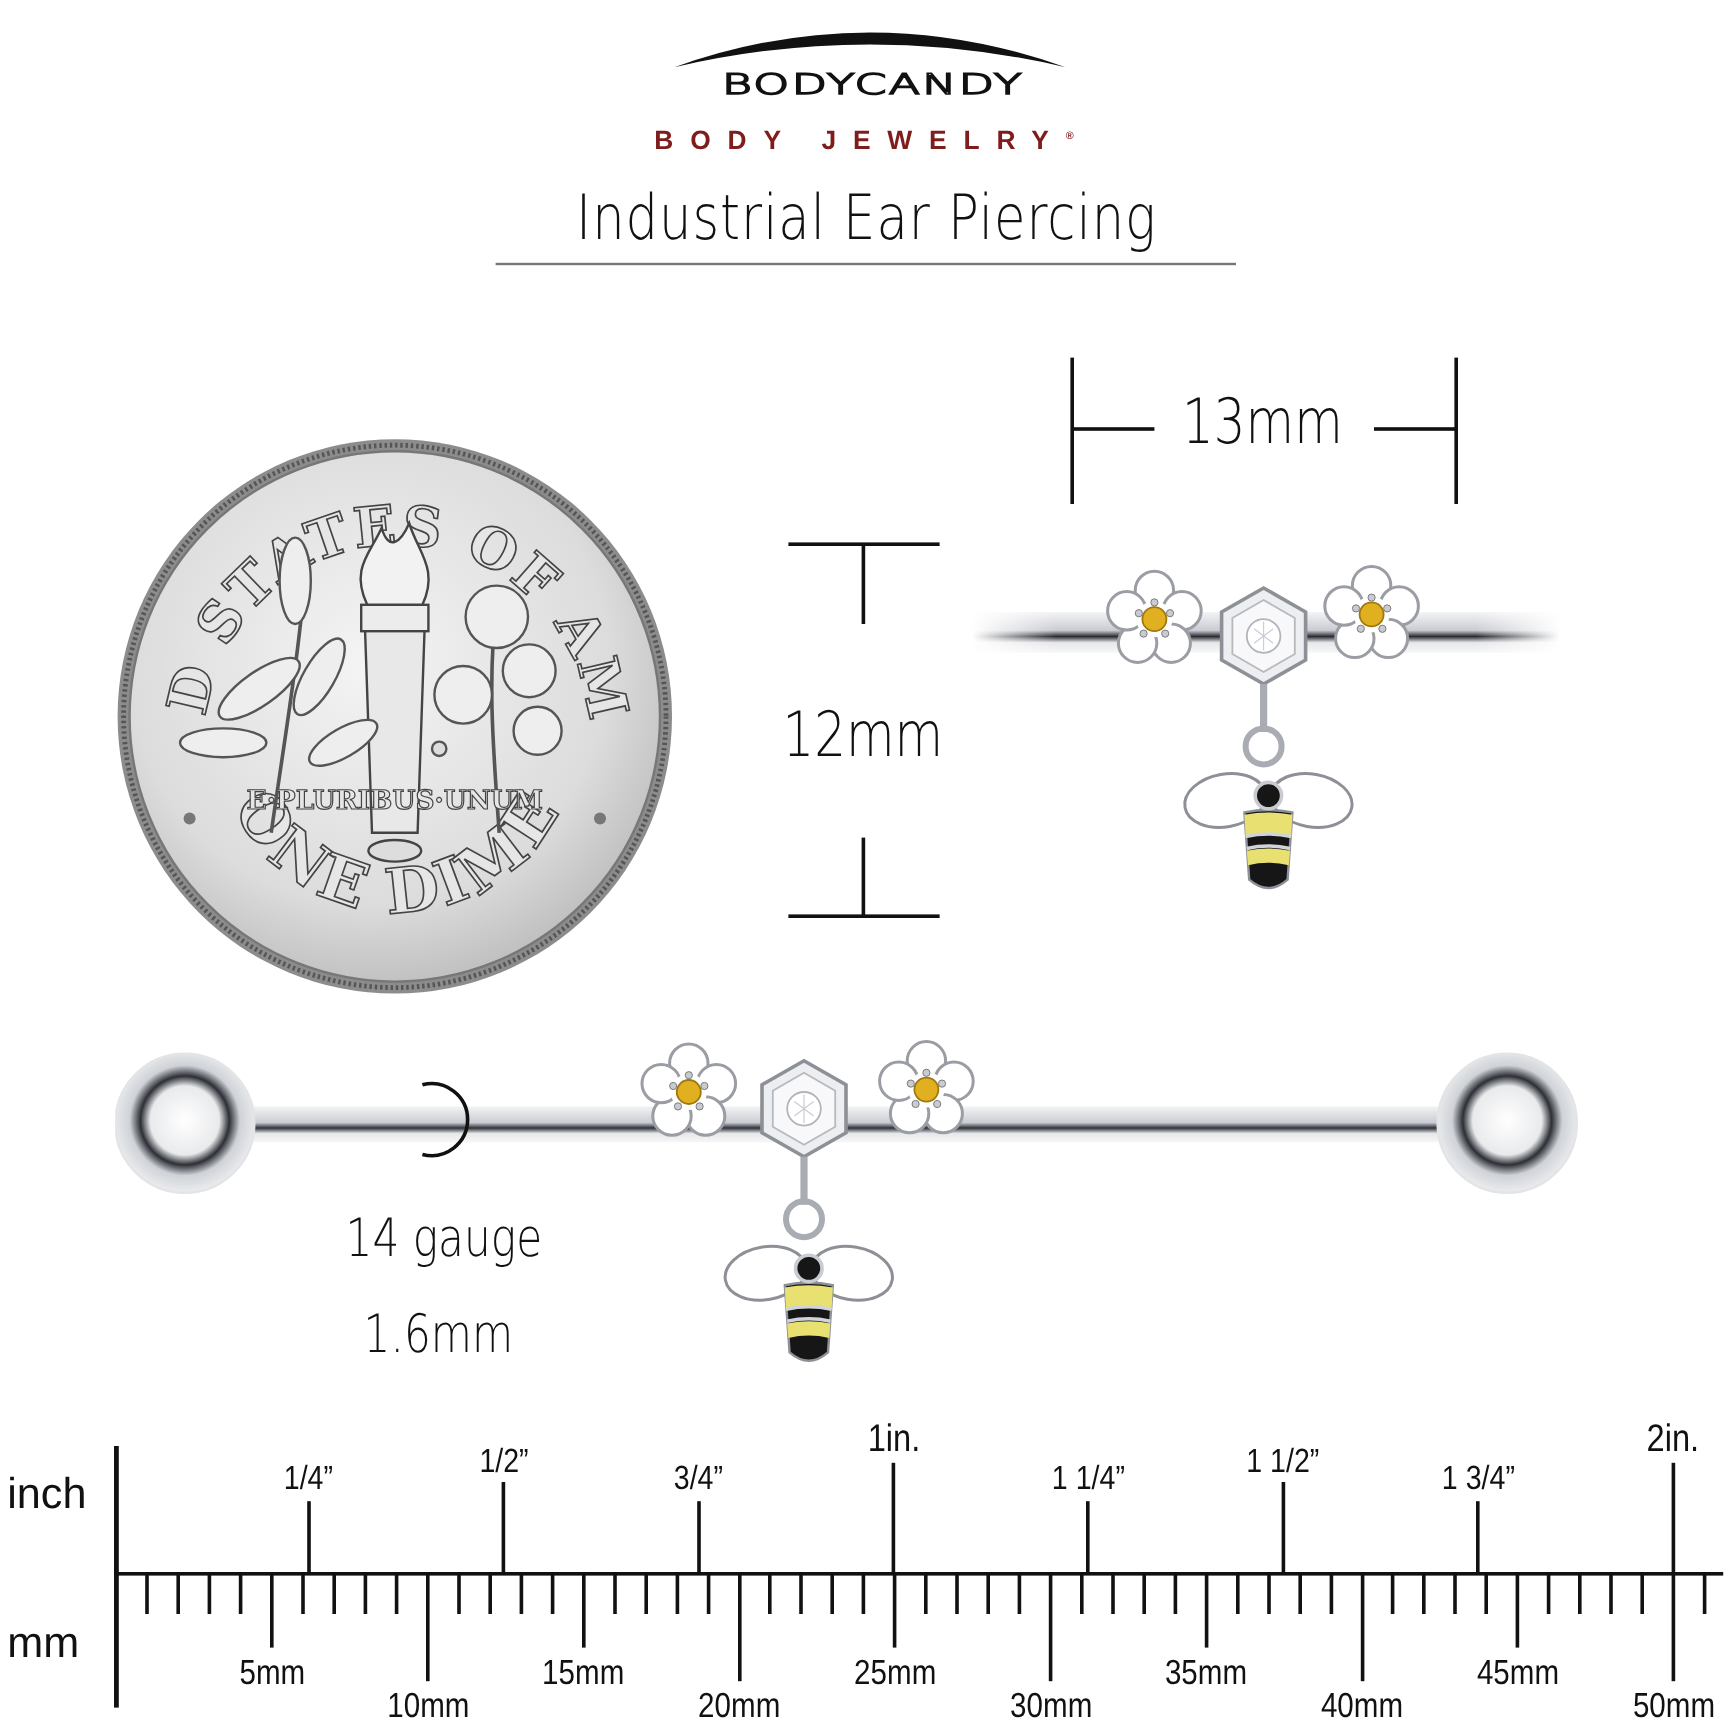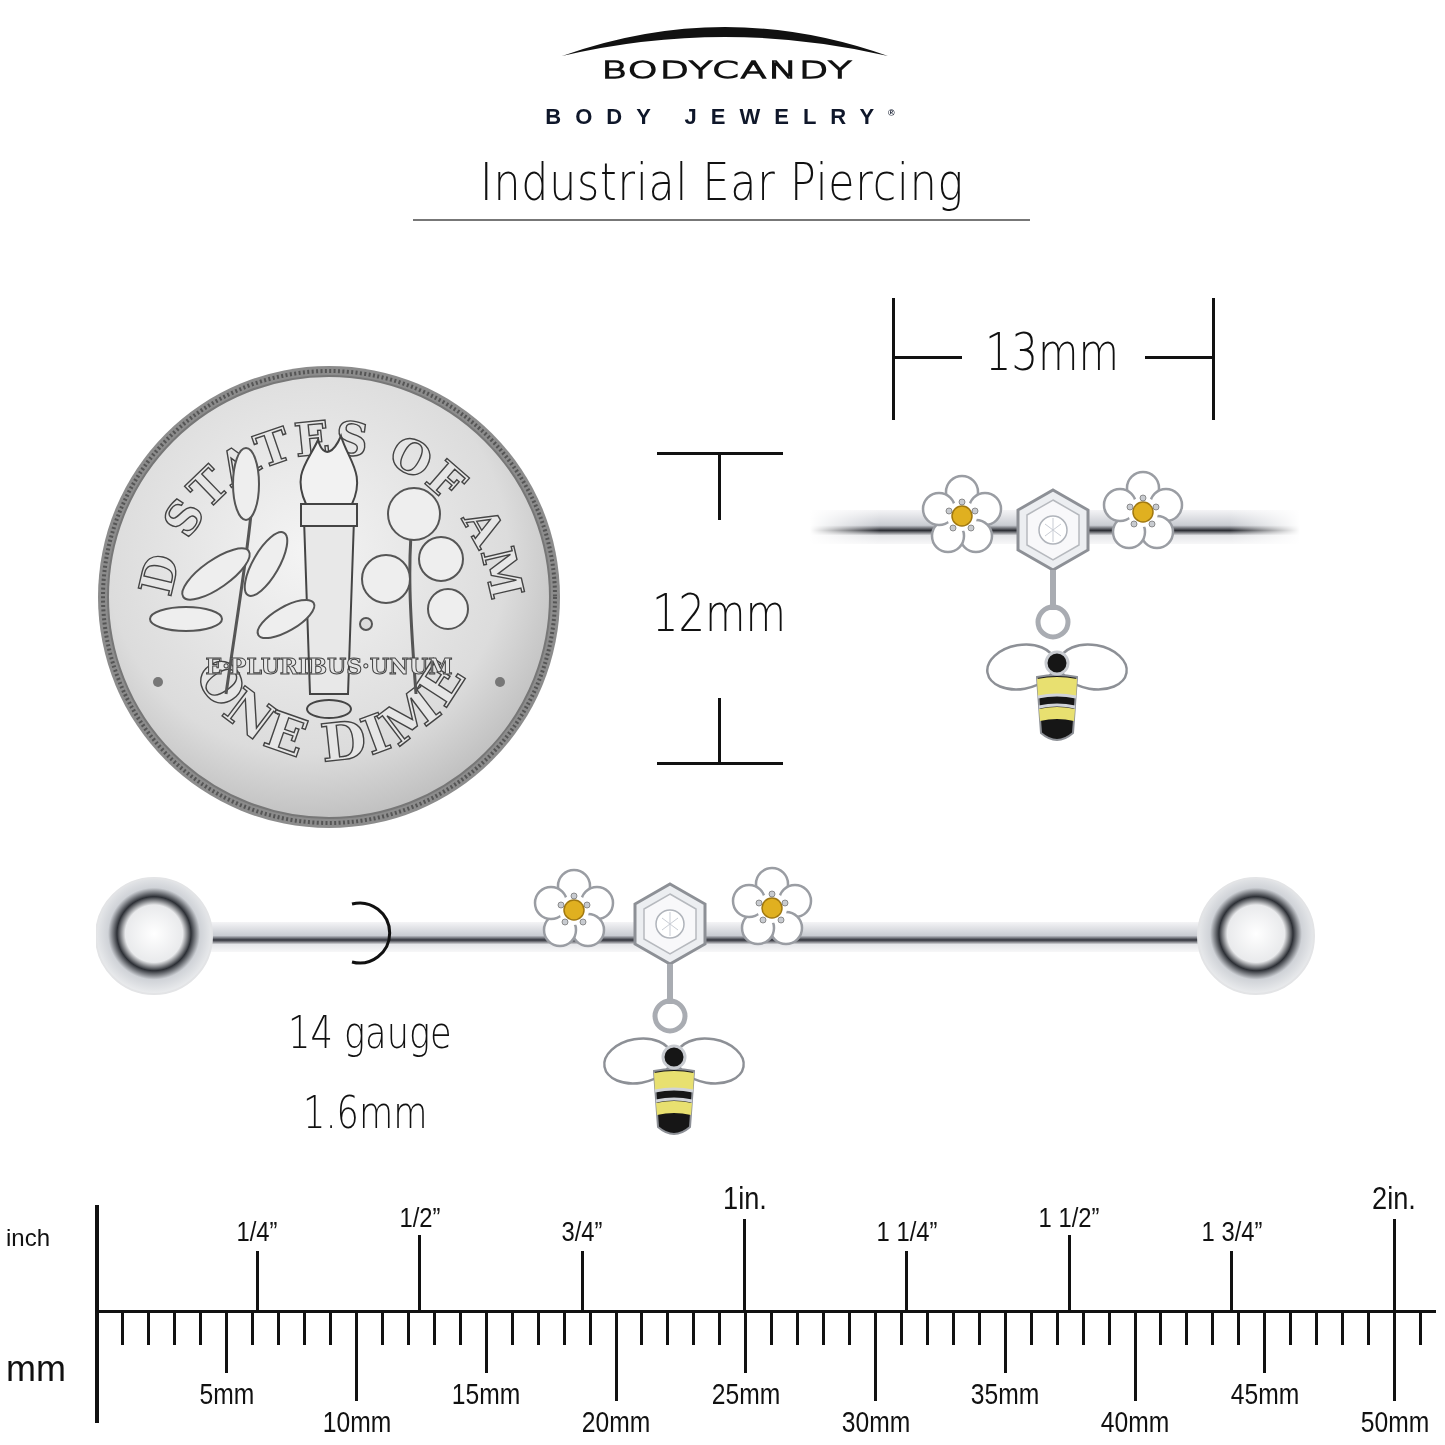--- a/index.html
+++ b/index.html
@@ -1,21 +1,21 @@
 <!DOCTYPE html>
 <html><head>
 <meta charset="utf-8">
 <style>
   html, body { margin:0; padding:0; background:#ffffff; }
   body { width:1445px; height:1445px; position:relative; overflow:hidden; font-family:"Liberation Sans", sans-serif; color:#111; }
   .abs { position:absolute; }
   
   .logo-arc { left:560px; top:18px; width:330px; }
   .logo-main { left:470px; top:56px; width:515px; text-align:center; font-family:"DejaVu Sans", sans-serif; font-size:38px; letter-spacing:2px; font-weight:300; color:transparent; -webkit-text-stroke:2.2px #111; transform:scaleY(0.62); transform-origin:top center; line-height:46px; }
-  .logo-sub { left:470px; top:104px; width:500px; text-align:center; font-size:22px; font-weight:bold; letter-spacing:14px; color:#0f172a; }
+  .logo-sub { left:470px; top:104px; width:500px; text-align:center; font-size:22px; font-weight:bold; letter-spacing:14px; color:#7f1d1d; }
   .logo-sub sup { font-size:9px; letter-spacing:0; vertical-align:super; }
   .title { left:412px; top:152px; width:620px; text-align:center; font-family:"DejaVu Sans", sans-serif; font-size:52px; font-weight:300; color:#111; transform:scaleX(0.82); transform-origin:center; letter-spacing:1px; white-space:nowrap; }
   .title-underline { left:413px; top:219px; width:617px; height:2px; background:#777; }
   
   .dim-text { font-family:"DejaVu Sans", sans-serif; font-weight:300; color:#111; white-space:nowrap; transform:scaleX(0.8); transform-origin:left center; }
   .dim13 { left:985px; top:322px; font-size:52px; }
   .dim12 { left:652px; top:583px; font-size:52px; }
   .gauge { left:288px; top:1007px; font-size:44px; }
   .gauge2 { left:303px; top:1087px; font-size:44px; }
   .line { background:#111; position:absolute; }
@@ -181,21 +181,21 @@
   <use href="#bee" x="578" y="207"></use>
 </svg>
 
 <svg class="abs" style="left:346px;top:894px" width="70" height="80" viewBox="0 0 70 80">
   <path d="M6,10 A30,30 0 1 1 6,68" fill="none" stroke="#111" stroke-width="3"></path>
 </svg>
 <div class="abs dim-text gauge">14 gauge</div>
 <div class="abs dim-text gauge2">1.6mm</div>
 
 <div id="ruler" class="abs" style="left:0;top:1180px;width:1445px;height:265px">
-  <div class="abs ruler-lbl" style="left:6px;top:44px;font-size:24px">inch</div>
+  <div class="abs ruler-lbl" style="left:6px;top:44px;font-size:36px">inch</div>
   <div class="abs ruler-lbl" style="left:6px;top:168px;font-size:36px">mm</div>
   <div class="line" style="left:95px;top:25px;width:4px;height:218px"></div>
   <div class="line" style="left:96px;top:130px;width:1340px;height:3px"></div>
   <div id="inch-marks">
       <div class="line" style="left:255.875px;top:71px;width:3px;height:60px"></div>
       <div class="abs ruler-sm" style="left:187.375px;top:36px;width:140px;text-align:center;font-size:28px">1/4”</div>
       <div class="line" style="left:418.25px;top:55px;width:3px;height:76px"></div>
       <div class="abs ruler-sm" style="left:349.75px;top:22px;width:140px;text-align:center;font-size:28px">1/2”</div>
       <div class="line" style="left:580.625px;top:71px;width:3px;height:60px"></div>
       <div class="abs ruler-sm" style="left:512.125px;top:36px;width:140px;text-align:center;font-size:28px">3/4”</div>

